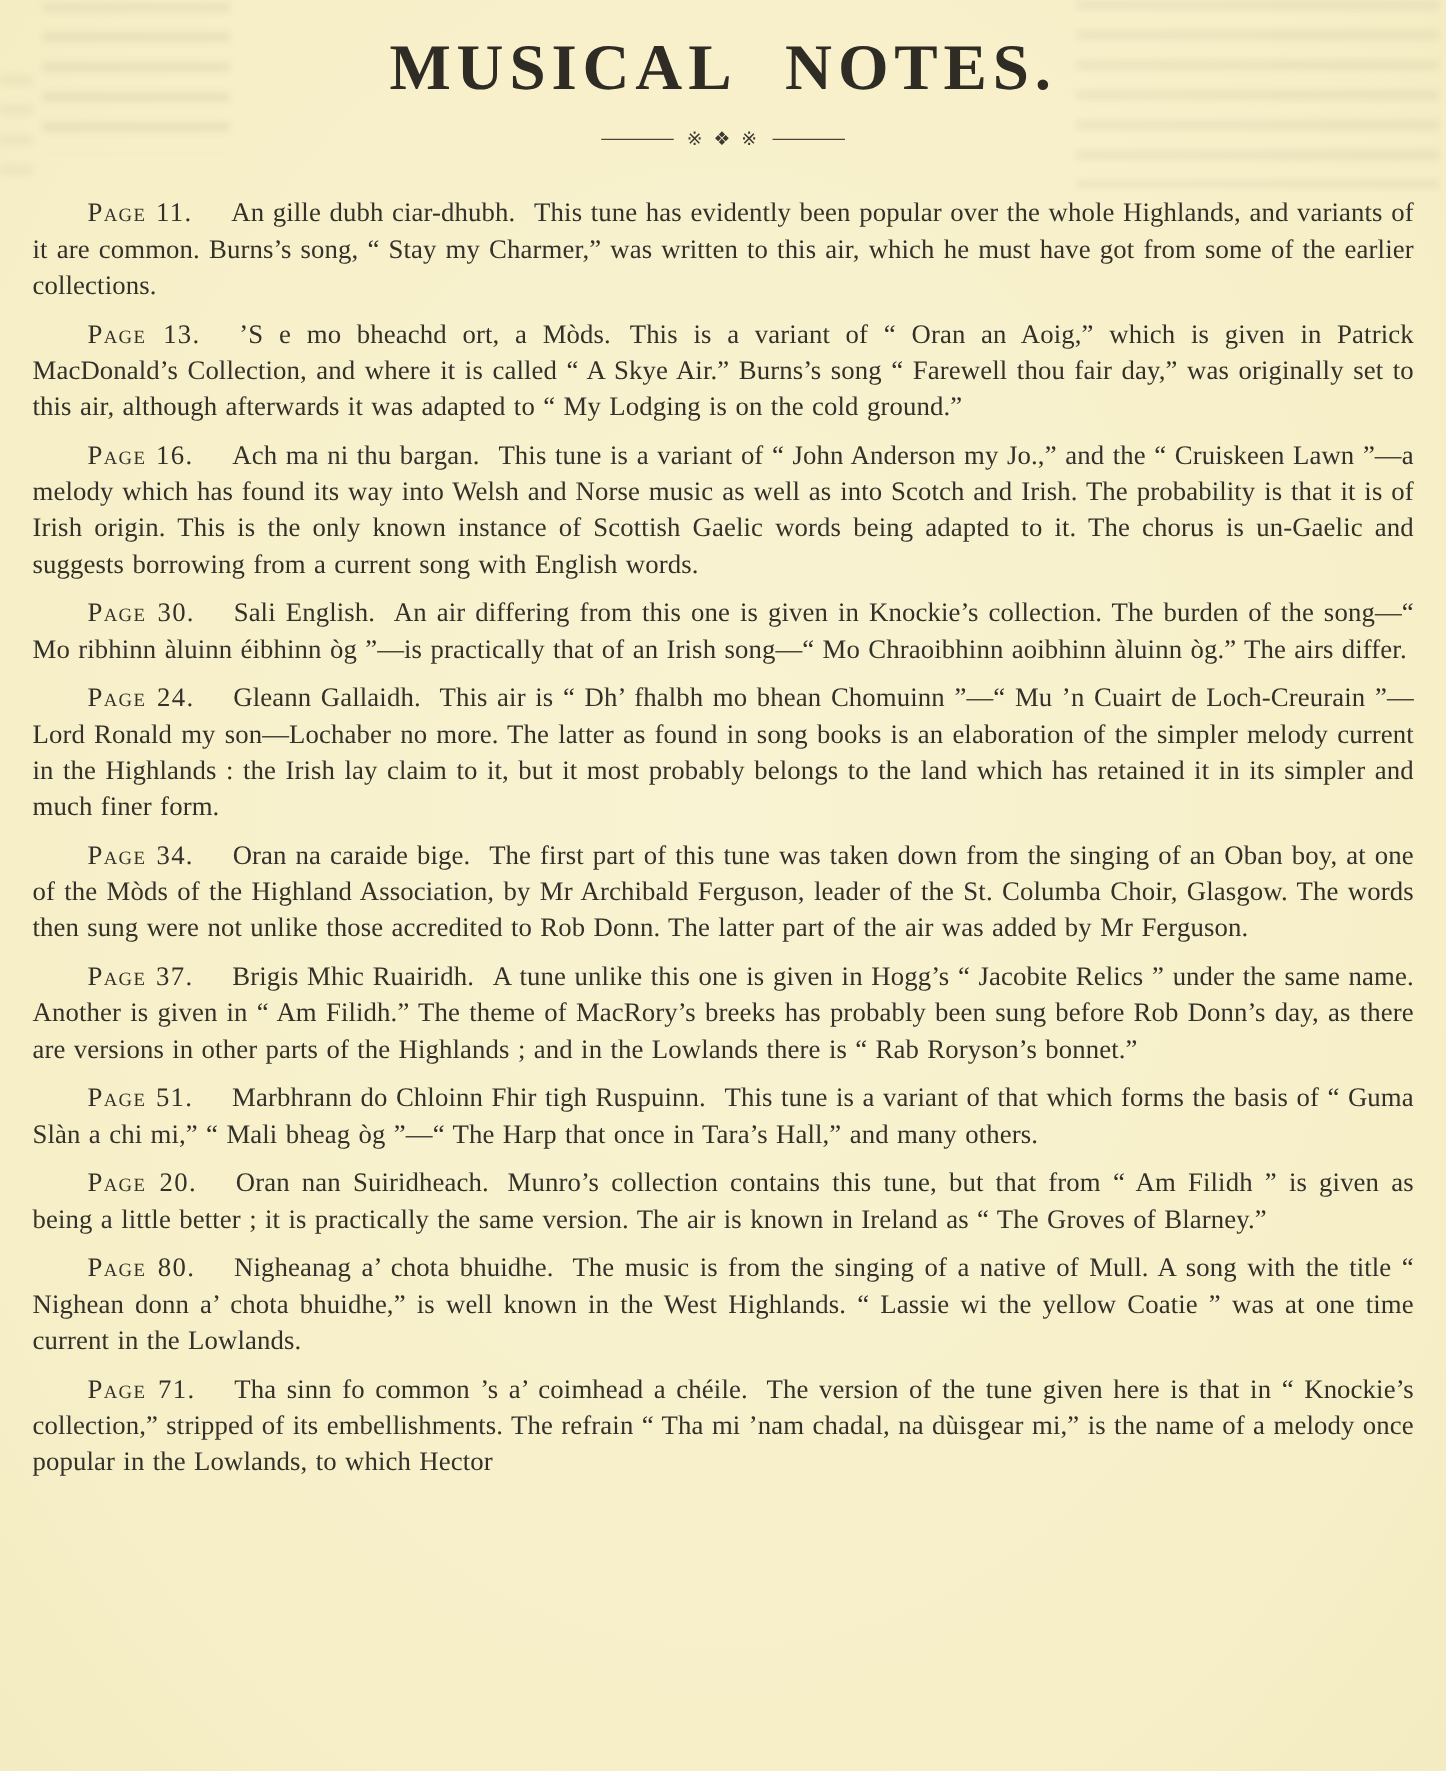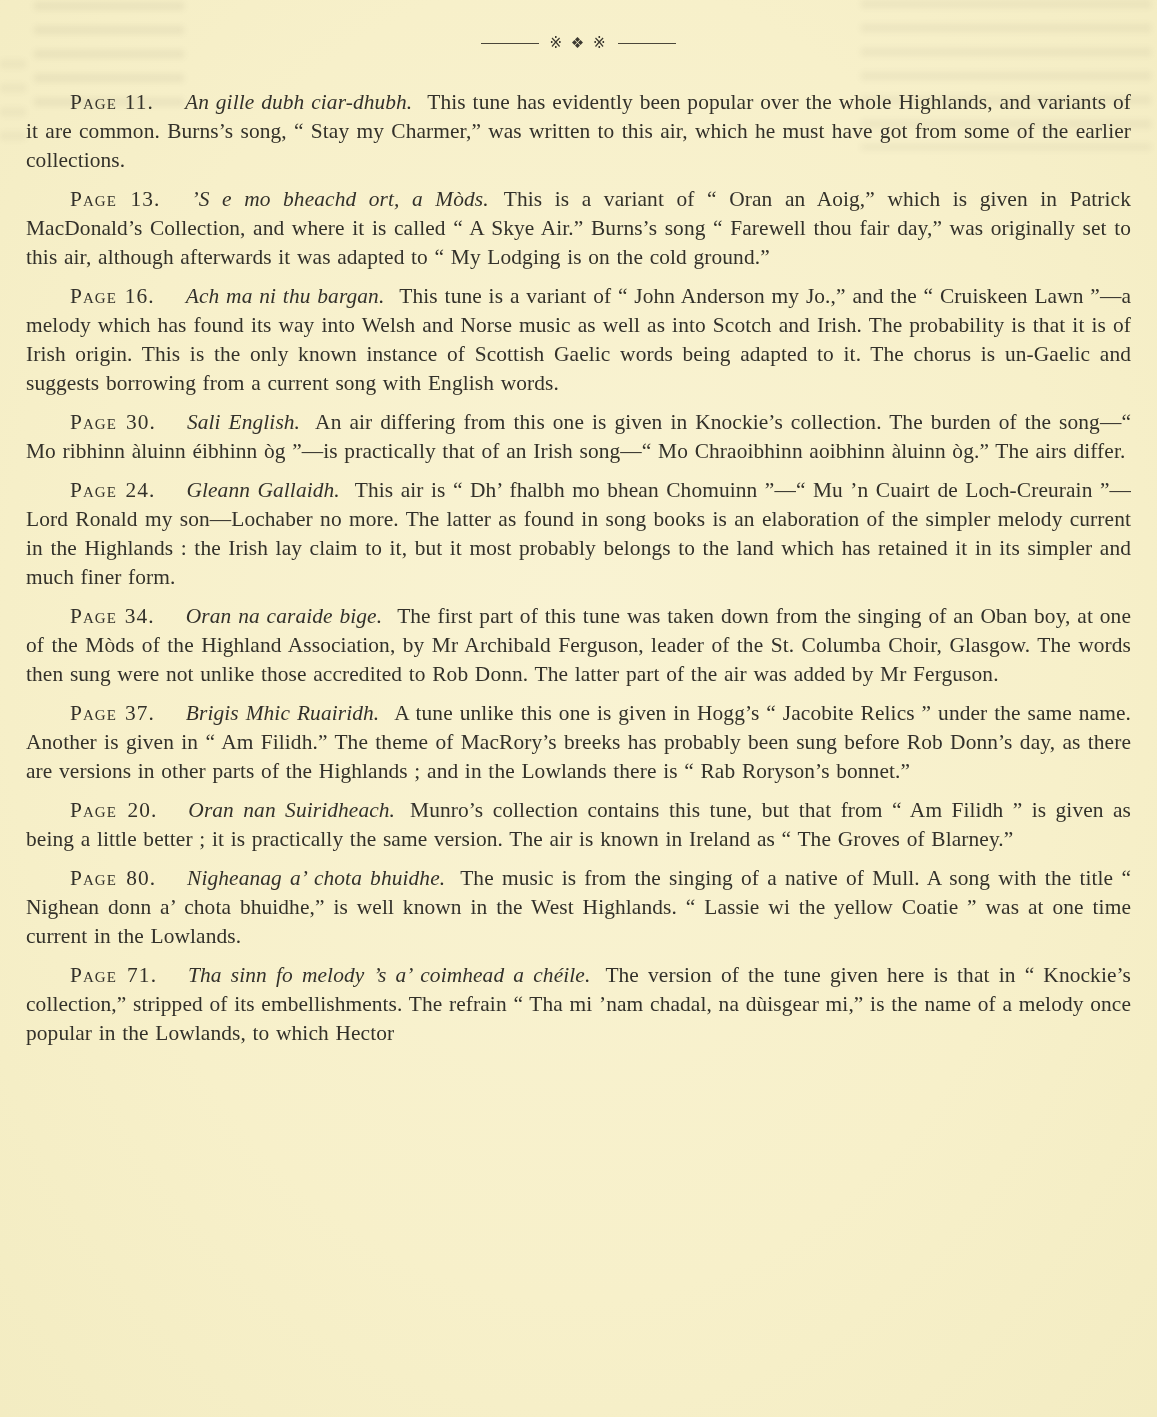--- a/index.html
+++ b/index.html
@@ -74,32 +74,32 @@
     word-spacing: 1.2px;
     letter-spacing: 0.1px;
   }
   .page-label {
     font-variant: small-caps;
     letter-spacing: 0.05em;
     margin-right: 31px;
   }
   .tune-name {
     margin-right: 15px;
-    font-style: italic;
   }
 </style>
 </head>
 <body>
 
 <div class="sheet">
 
   <div class="smudge smudge-tl"></div>
   <div class="smudge smudge-tr"></div>
   <div class="smudge smudge-l"></div>
 
+  <h1 class="doc-title">MUSICAL NOTES.</h1>
 
   <div class="divider">
     <span class="rule"></span>
     <span class="divider-glyphs">※ ❖ ※</span>
     <span class="rule"></span>
   </div>
 
   <div class="notes">
 
     <p class="note">
@@ -123,27 +123,30 @@
     </p>
 
     <p class="note">
       <span class="page-label">Page 34.</span><span class="tune-name">Oran na caraide bige.</span><span>The first part of this tune was taken down from the singing of an Oban boy, at one of the Mòds of the Highland Association, by Mr Archibald Ferguson, leader of the St. Columba Choir, Glasgow. The words then sung were not unlike those accredited to Rob Donn. The latter part of the air was added by Mr Ferguson.</span>
     </p>
 
     <p class="note">
       <span class="page-label">Page 37.</span><span class="tune-name">Brigis Mhic Ruairidh.</span><span>A tune unlike this one is given in Hogg’s “ Jacobite Relics ” under the same name. Another is given in “ Am Filidh.” The theme of MacRory’s breeks has probably been sung before Rob Donn’s day, as there are versions in other parts of the Highlands ; and in the Lowlands there is “ Rab Roryson’s bonnet.”</span>
     </p>
 
+    <p class="note">
+      <span class="page-label">Page 51.</span><span class="tune-name">Marbhrann do Chloinn Fhir tigh Ruspuinn.</span><span>This tune is a variant of that which forms the basis of “ Guma Slàn a chi mi,” “ Mali bheag òg ”—“ The Harp that once in Tara’s Hall,” and many others.</span>
+    </p>
 
     <p class="note">
       <span class="page-label">Page 20.</span><span class="tune-name">Oran nan Suiridheach.</span><span>Munro’s collection contains this tune, but that from “ Am Filidh ” is given as being a little better ; it is practically the same version. The air is known in Ireland as “ The Groves of Blarney.”</span>
     </p>
 
     <p class="note">
       <span class="page-label">Page 80.</span><span class="tune-name">Nigheanag a’ chota bhuidhe.</span><span>The music is from the singing of a native of Mull. A song with the title “ Nighean donn a’ chota bhuidhe,” is well known in the West Highlands. “ Lassie wi the yellow Coatie ” was at one time current in the Lowlands.</span>
     </p>
 
     <p class="note">
-      <span class="page-label">Page 71.</span><span class="tune-name">Tha sinn fo melody ’s a’ coimhead a chéile.</span><span>The version of the tune given here is that in “ Knockie’s collection,” stripped of its embellishments. The refrain “ Tha mi ’nam chadal, na dùisgear mi,” is the name of a melody once popular in the Lowlands, to which Hector</span>
+      <span class="page-label">Page 71.</span><span class="tune-name">Tha sinn fo common ’s a’ coimhead a chéile.</span><span>The version of the tune given here is that in “ Knockie’s collection,” stripped of its embellishments. The refrain “ Tha mi ’nam chadal, na dùisgear mi,” is the name of a melody once popular in the Lowlands, to which Hector</span>
     </p>
 
   </div>
 </div>
 
 </body></html>

